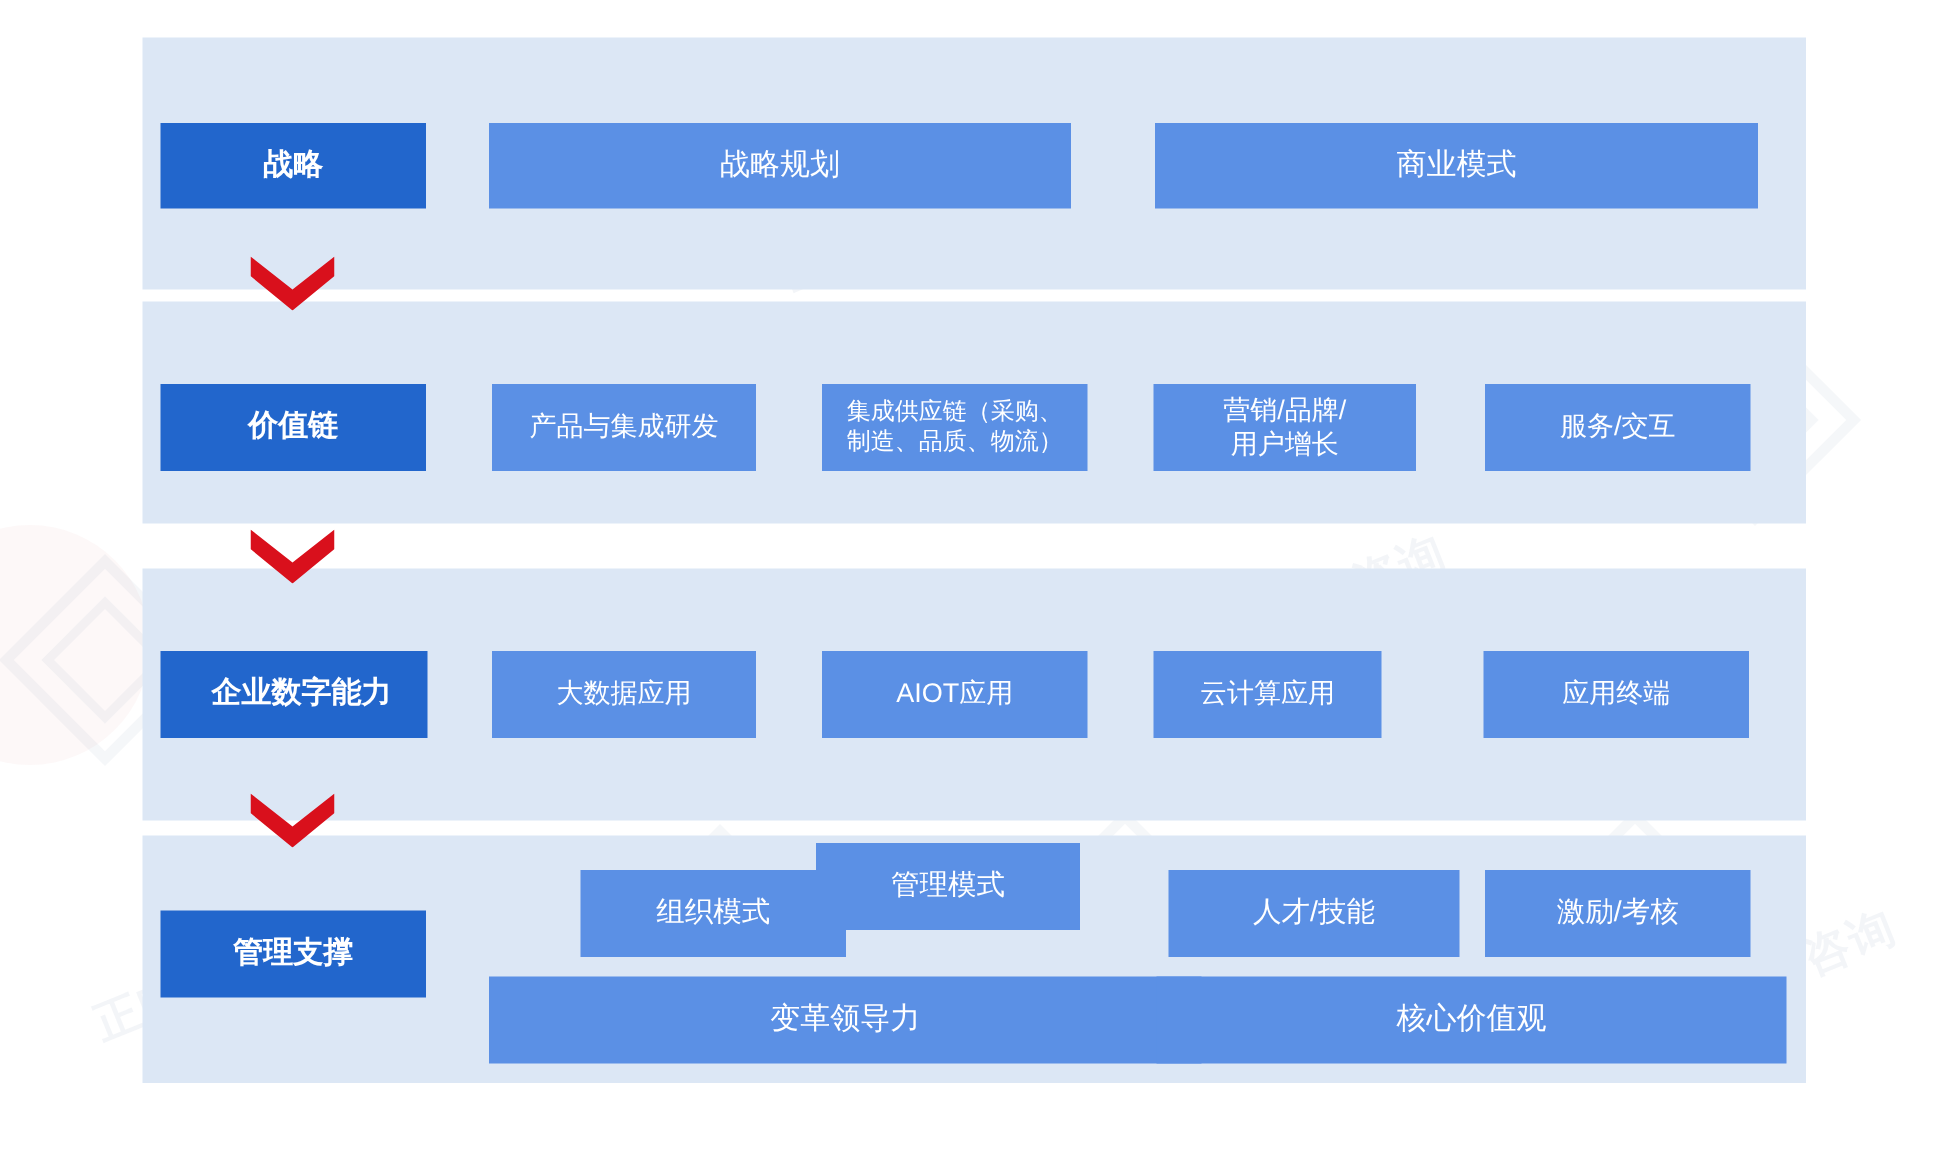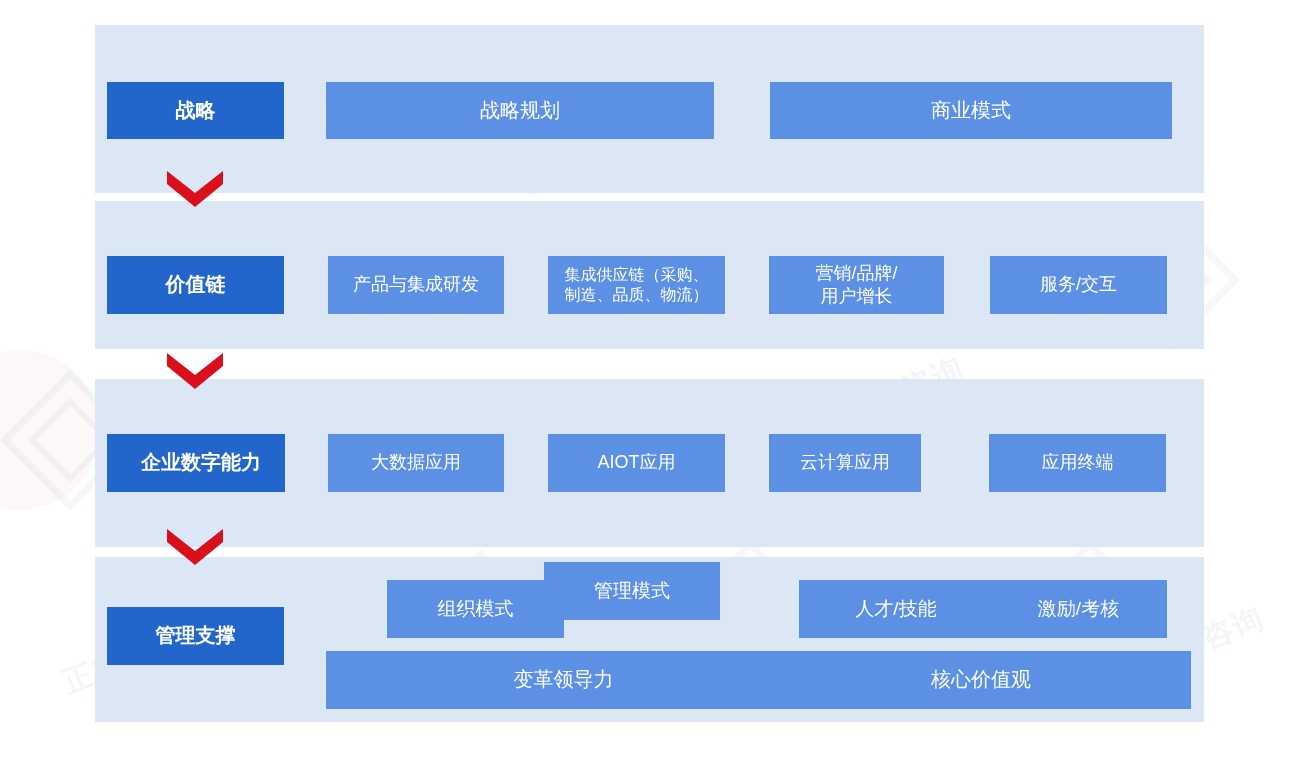--- a/index.html
+++ b/index.html
@@ -183,21 +183,21 @@
       <polygon points="0,0 28,22 56,0 56,13 28,36 0,13" fill="#d9101c"></polygon>
     </svg>
   </div>
 
   <div class="band" style="top:557px; height:165px;">
     <div class="band-inner">
       <div class="box primary fs-20" style="left:12px; top:50px; width:177px; height:58px;">管理支撑</div>
 
       <div class="box secondary fs-19" style="left:254px; top:23px; width:177px; height:58px;margin-left:38px;">组织模式</div>
       <div class="box secondary fs-19" style="left:449px; top:5px; width:176px; height:58px;">管理模式</div>
-      <div class="box secondary fs-19" style="left:684px; top:23px; width:194px; height:58px;margin-left:20px;">人才/技能</div>
+      <div class="box secondary fs-19" style="left:684px; top:23px; width:194px; height:58px;">人才/技能</div>
       <div class="box secondary fs-19" style="left:895px; top:23px; width:177px; height:58px;">激励/考核</div>
 
       <div class="box secondary fs-20" style="left:231px; top:94px; width:475px; height:58px;">变革领导力</div>
       <div class="box secondary fs-20" style="left:676px; top:94px; width:420px; height:58px;">核心价值观</div>
     </div>
   </div>
 
 </div>
 
 </body></html>

